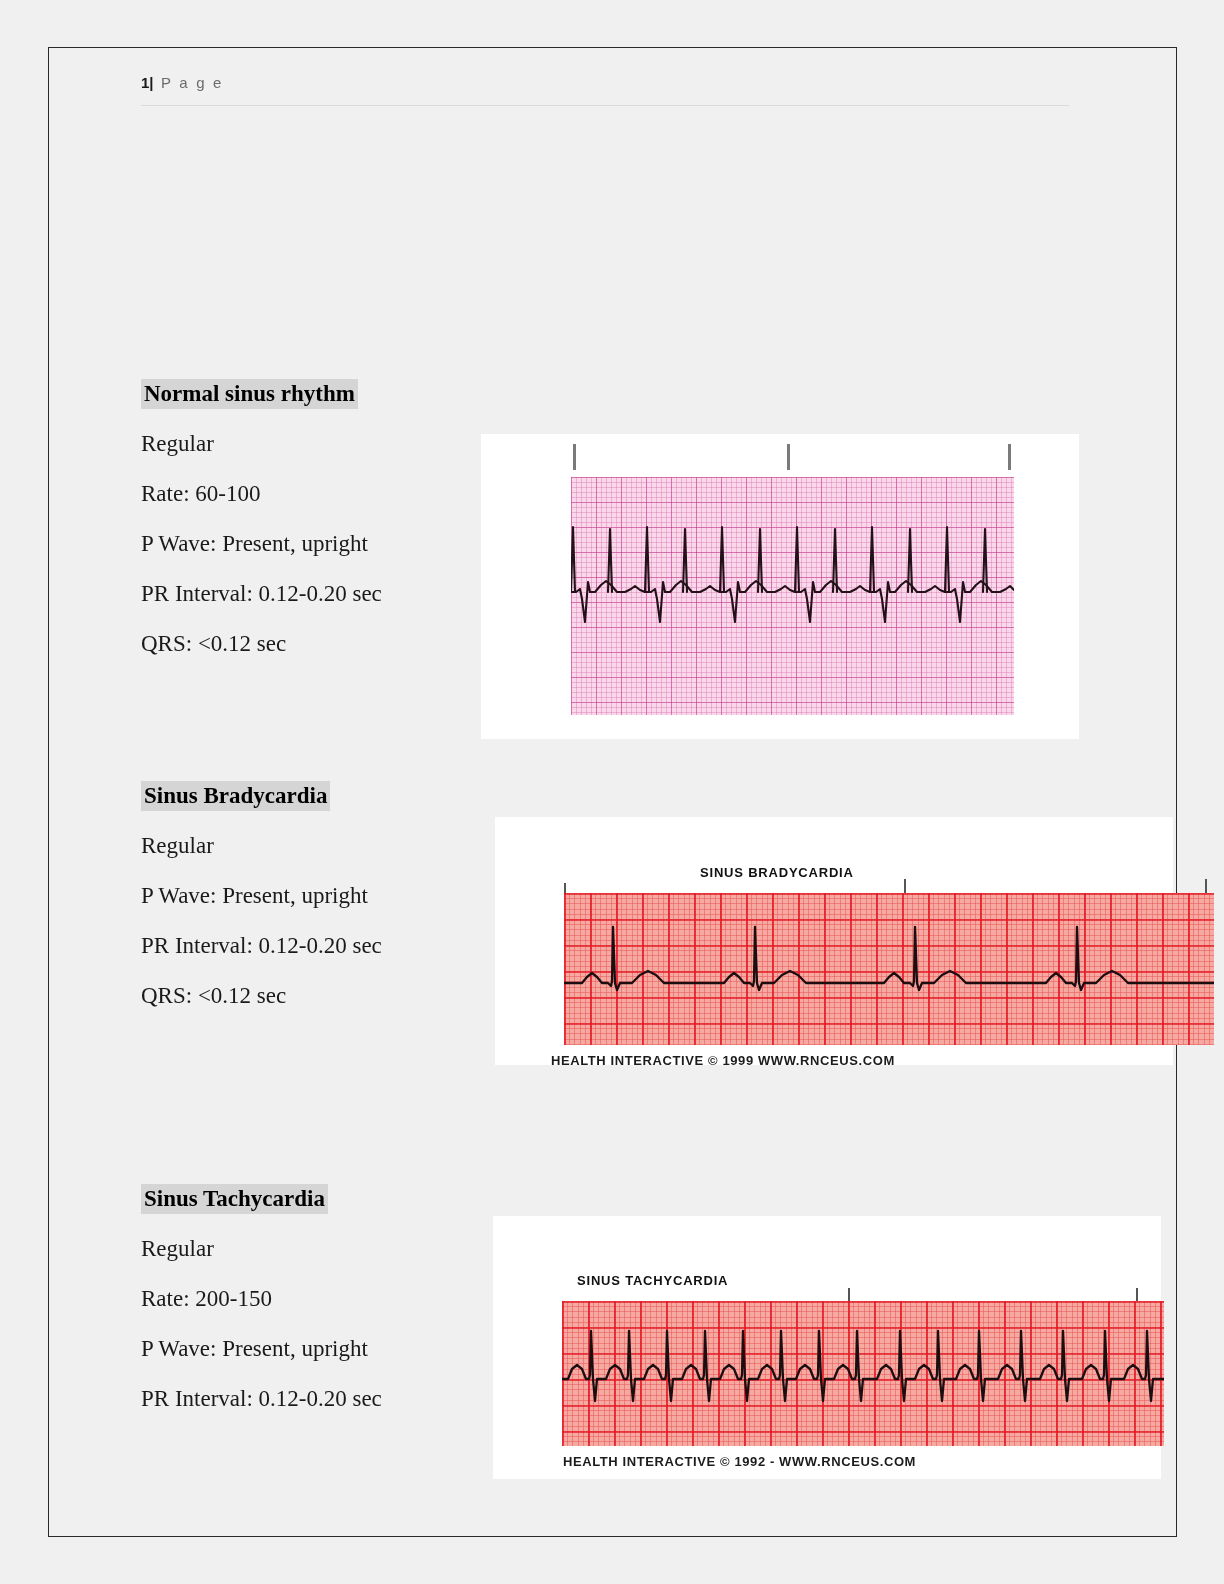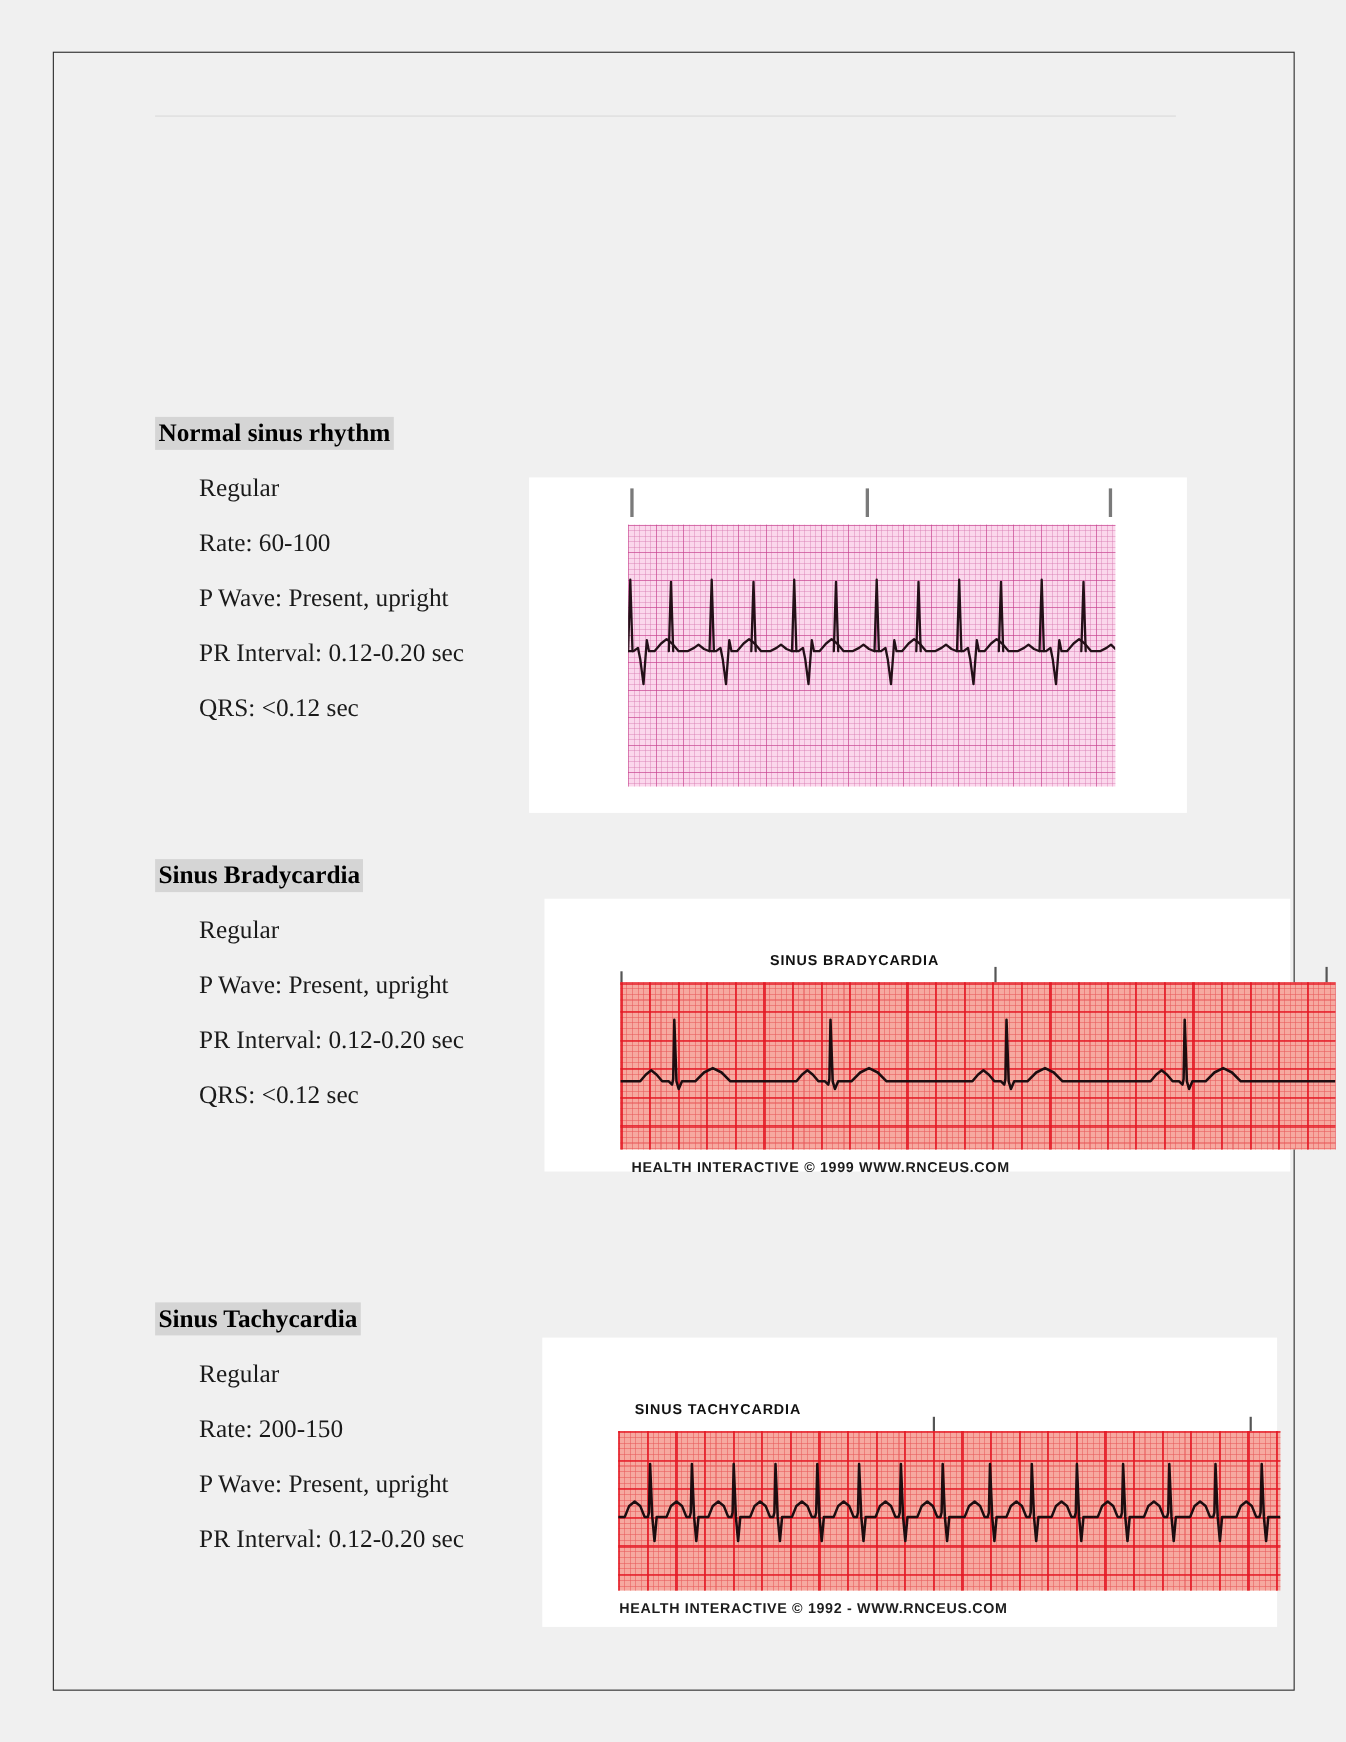--- a/index.html
+++ b/index.html
@@ -98,21 +98,20 @@
     line-height: 30px;
     color: #000;
     background: #d5d5d5;
     padding: 0 3px;
     margin: 0 0 2px 0;
     white-space: nowrap;
     text-align: center;
   }
   .sec-lines {
     margin-top: 8px;
-    margin-left: 40px;
   }
   .sec-line {
     font-size: 23px;
     line-height: 50px;
     color: #1a1a1a;
     white-space: nowrap;
   }
 
   
   .figure {
@@ -189,37 +188,40 @@
 
   .strip-credit {
     position: absolute;
     font-family: "Liberation Sans", "DejaVu Sans", sans-serif;
     font-size: 13px;
     font-weight: bold;
     letter-spacing: 0.6px;
     color: #1c1c1c;
     white-space: nowrap;
   }
-  .credit-2 { left: 79px; top: 236px; }
+  .credit-2 { left: 56px; top: 236px; }
   .credit-3 { left: 70px; top: 238px; }
 
   .top-tick {
     position: absolute;
     width: 2px;
     background: #555;
   }
 
   svg.ecg { position: absolute; left: 0; top: 0; }
 </style>
 </head>
 <body>
 
 <div class="page">
   <div class="page-inner">
 
+    <div class="header">
+      <div class="header-text"><span class="pg-num">1</span><span class="pg-bar">|</span> <span>P a g e</span></div>
+    </div>
     <div class="header-rule"></div>
 
 
     <div class="section sec-1">
       <div class="sec-heading">Normal sinus rhythm</div>
       <div class="sec-lines">
         <div class="sec-line">Regular</div>
         <div class="sec-line">Rate: 60-100</div>
         <div class="sec-line">P Wave: Present, upright</div>
         <div class="sec-line">PR Interval: 0.12-0.20 sec</div>

